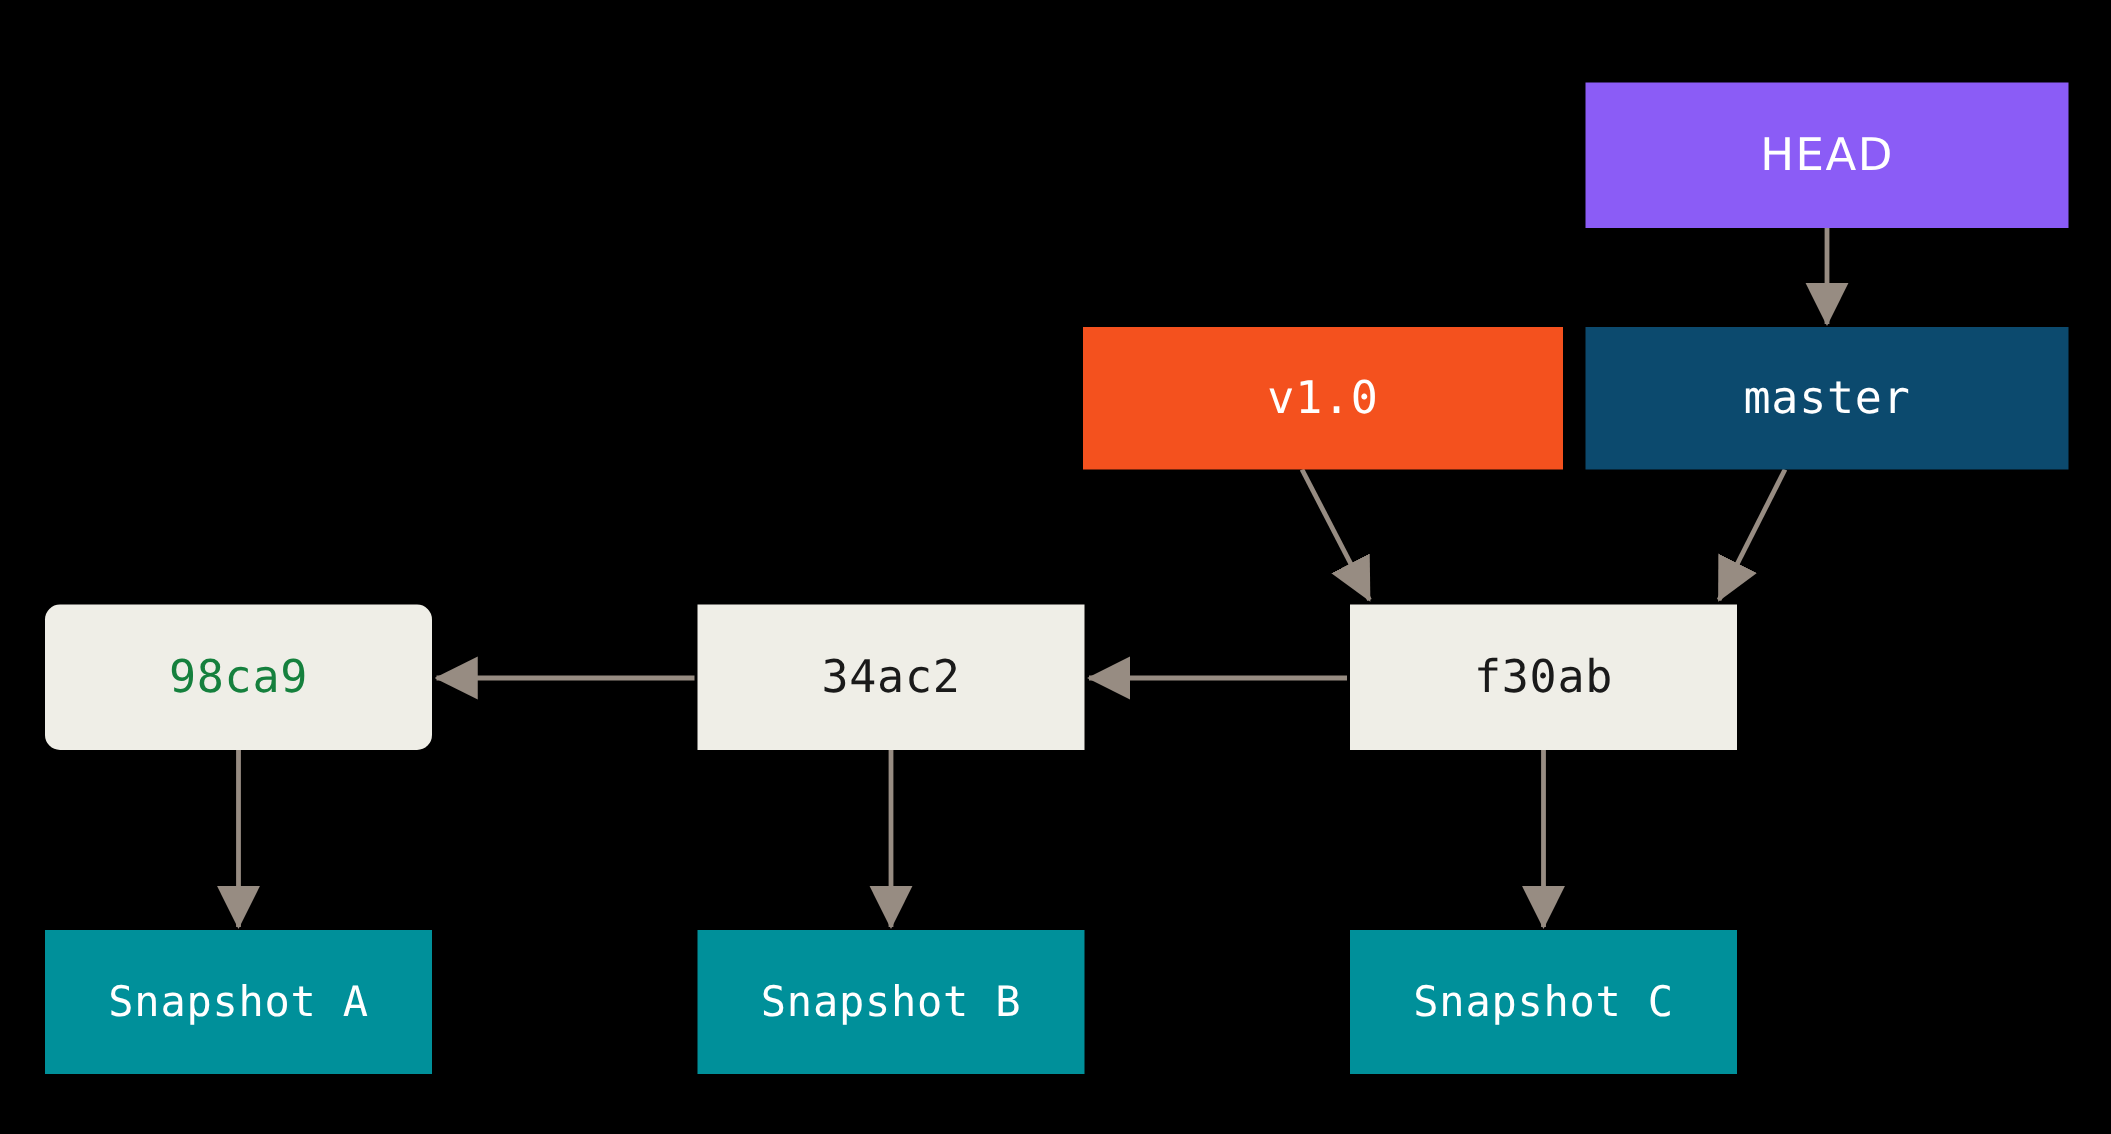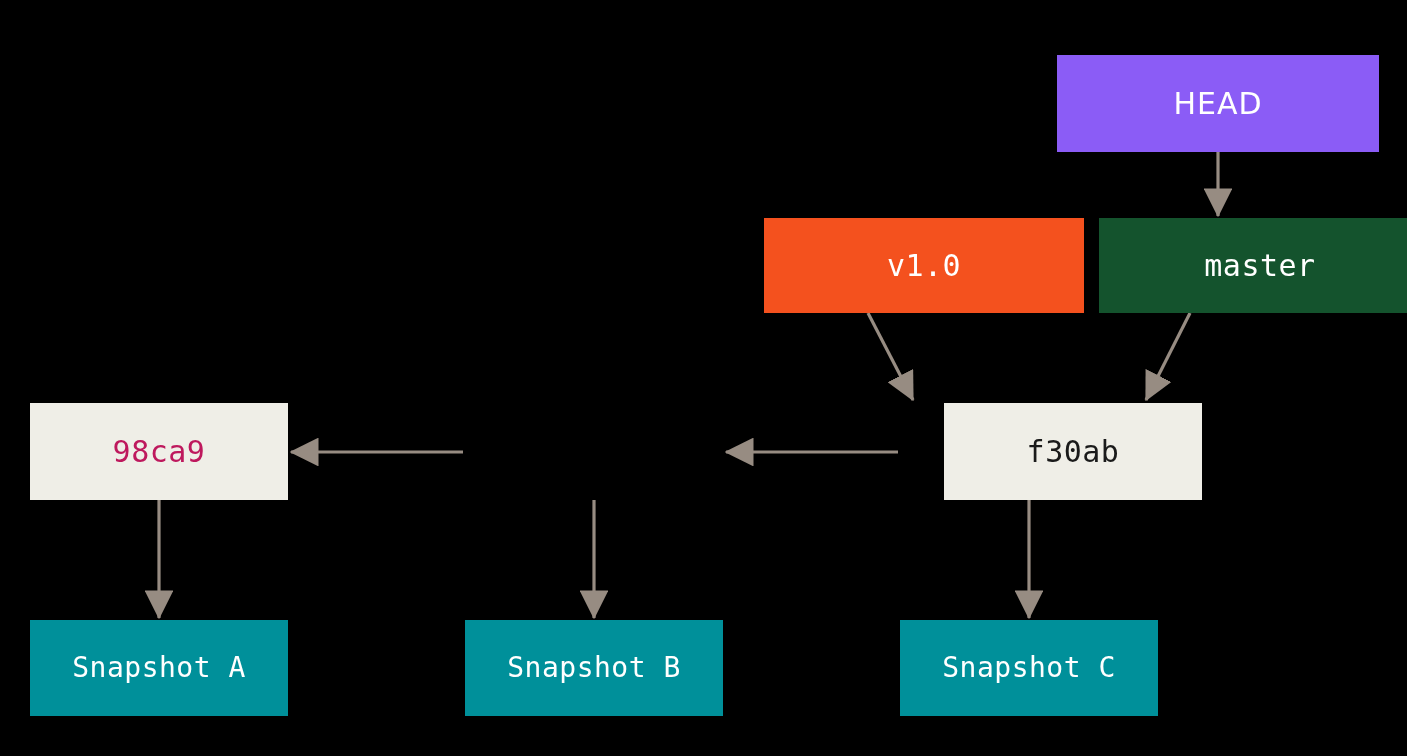--- a/index.html
+++ b/index.html
@@ -45,21 +45,20 @@
     background: #d4a000;
     color: #ffffff;
     font-family: "DejaVu Sans", "Liberation Sans", sans-serif;
     font-size: 30px;
     letter-spacing: 1px;
   }
   .n-ref {
     background: #f4511e;
     color: #ffffff;
     font-size: 30px;
-    margin-left: 42px;
   }
   .n-commit {
     background: #efeee7;
     color: #1a1a1a;
     font-size: 30px;
   }
   .n-snapshot {
     background: #00909a;
     color: #ffffff;
     font-size: 28px;
@@ -89,30 +88,33 @@
   </svg>
 
   <div class="node n-head" style="left: 1057px; top: 55px; width: 322px; height: 97px; background: #8b5cf6; color: rgb(255, 255, 255);">
     <span class="node-label">HEAD</span>
   </div>
 
   <div class="node n-ref" style="left: 722px; top: 218px; width: 320px; height: 95px; background: rgb(244, 81, 30); color: rgb(255, 255, 255);">
     <span class="node-label">v1.0</span>
   </div>
 
-  <div class="node n-ref" style="left: 1057px; top: 218px; width: 322px; height: 95px; background: #14532d; color: rgb(255, 255, 255);">
+  <div class="node n-ref" style="left: 1057px; top: 218px; width: 322px; height: 95px; background: #0c4a6e; color: rgb(255, 255, 255);">
     <span class="node-label">master</span>
   </div>
 
-  <div class="node n-commit" style="left: 30px; top: 403px; width: 258px; height: 97px; background: rgb(239, 238, 231); color: #be185d;">
+  <div class="node n-commit" style="left: 30px; top: 403px; width: 258px; height: 97px; background: rgb(239, 238, 231); color: #15803d; border-radius: 10px;">
     <span class="node-label">98ca9</span>
   </div>
 
+  <div class="node n-commit" style="left: 465px; top: 403px; width: 258px; height: 97px; background: rgb(239, 238, 231); color: rgb(26, 26, 26);">
+    <span class="node-label">34ac2</span>
+  </div>
 
-  <div class="node n-commit" style="left: 944px; top: 403px; width: 258px; height: 97px; background: rgb(239, 238, 231); color: rgb(26, 26, 26);">
+  <div class="node n-commit" style="left: 900px; top: 403px; width: 258px; height: 97px; background: rgb(239, 238, 231); color: rgb(26, 26, 26);">
     <span class="node-label">f30ab</span>
   </div>
 
   <div class="node n-snapshot" style="left: 30px; top: 620px; width: 258px; height: 96px; background: rgb(0, 144, 154); color: rgb(255, 255, 255); text-align: center;">
     <span class="node-label">Snapshot A</span>
   </div>
 
   <div class="node n-snapshot" style="left: 900px; top: 620px; width: 258px; height: 96px; background: rgb(0, 144, 154); color: rgb(255, 255, 255);">
     <span class="node-label">Snapshot C</span>
   </div>

